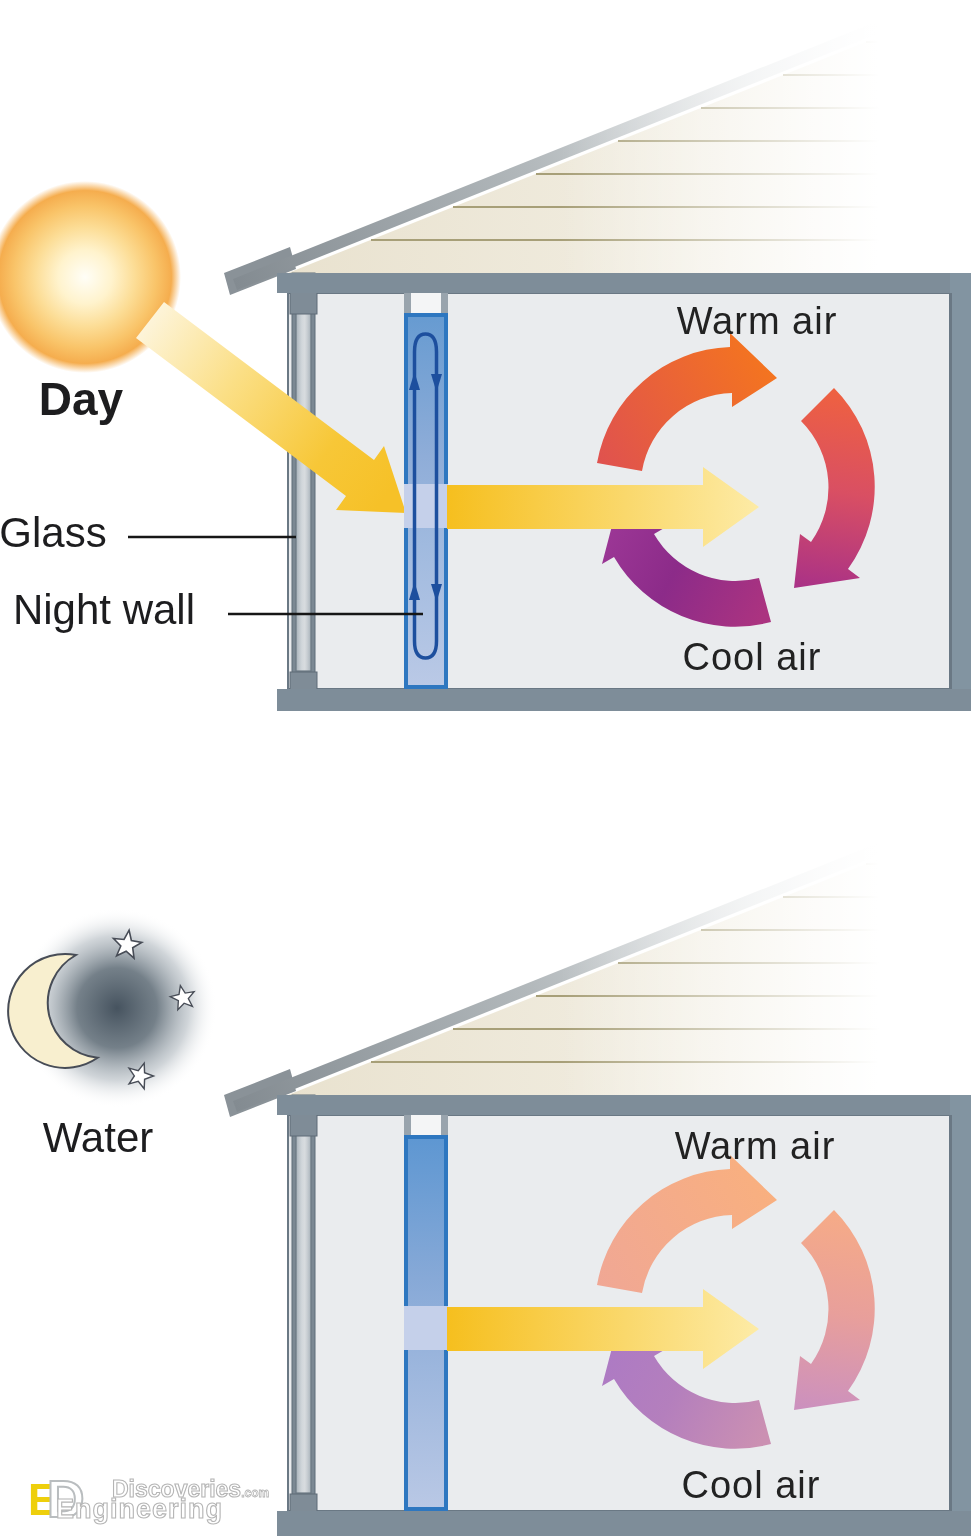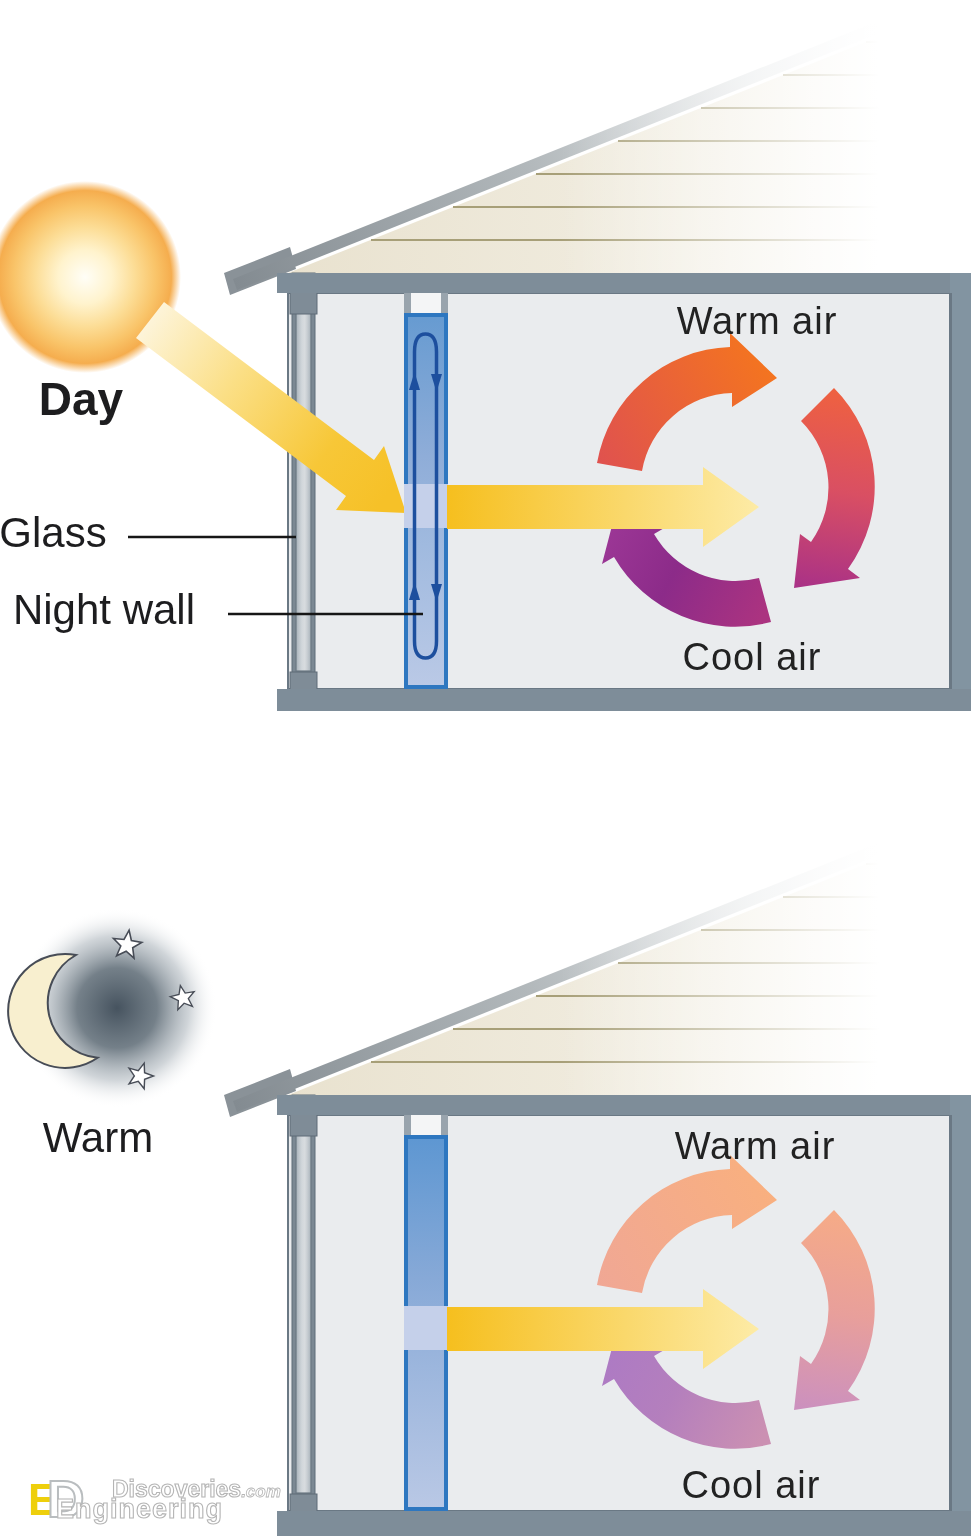--- a/index.html
+++ b/index.html
@@ -10,21 +10,21 @@
   #svg-night{top:822px;}
   .lbl{position:absolute;transform:translate(-50%,-50%);color:#1d1d1f;white-space:nowrap;line-height:1;}
   .lbl-big{font-size:42px;font-weight:400;}
   .lbl-day{font-size:46px;font-weight:700;}
   .lbl-air{font-size:38px;letter-spacing:1px;font-weight:400;color:#222;}
   .outline{color:#ffffff;-webkit-text-stroke:1.1px #b5b5b5;font-weight:700;}
   .logo-piece{position:absolute;line-height:1;white-space:nowrap;}
   #logo-e{color:#eecf0c;font-weight:900;font-size:44px;}
   #logo-d{-webkit-text-stroke:2px #b9bdbf;color:#ffffff;font-weight:800;font-size:52px;}
   #logo-brand{font-size:23px;}
-  #logo-brand .suffix{font-size:17px;font-style:italic;-webkit-text-stroke:0.8px #b5b5b5;}
+  #logo-brand .suffix{font-size:12px;-webkit-text-stroke:0.8px #b5b5b5;}
   #logo-line2{font-size:27px;letter-spacing:1px;}
 </style>
 </head>
 <body>
 
 <svg id="svg-day" width="971" height="740" viewBox="0 0 971 740">
   <defs>
     <radialGradient id="gSun" gradientUnits="userSpaceOnUse" cx="85" cy="277" r="96">
       <stop offset="0" stop-color="#fffef7"></stop>
         <stop offset="0.28" stop-color="#fff3cd"></stop>
@@ -250,21 +250,21 @@
 
   <path d="M447,485 H703 V467 L759,507 L703,547 V529 H447 Z" fill="url(#gArrowN)"></path>
 </svg>
 
 <div class="lbl lbl-day" style="left:81px;top:399px;text-align:right;">Day</div>
 <div class="lbl lbl-big" style="left:53px;top:533px;">Glass</div>
 <div class="lbl lbl-big" style="left:104px;top:610px;">Night wall</div>
 <div class="lbl lbl-air" style="left:757px;top:321px;">Warm air</div>
 <div class="lbl lbl-air" style="left:752px;top:657px;">Cool air</div>
 
-<div class="lbl lbl-big" style="left:98px;top:1138px;">Warm</div>
+<div class="lbl lbl-big" style="left:98px;top:1138px;">Water</div>
 <div class="lbl lbl-air" style="left:755px;top:1146px;">Warm air</div>
 <div class="lbl lbl-air" style="left:751px;top:1485px;">Cool air</div>
 
 <div>
   <span id="logo-e" class="logo-piece" style="left:28px;top:1478px;">E</span>
   <span id="logo-d" class="logo-piece" style="left:47px;top:1473px;">D</span>
   <span id="logo-brand" class="logo-piece outline" style="left:112px;top:1478px;">
     <span>Discoveries</span><span class="suffix">.com</span>
   </span>
   <span id="logo-line2" class="logo-piece outline" style="left:56px;top:1496px;">Engineering</span>

